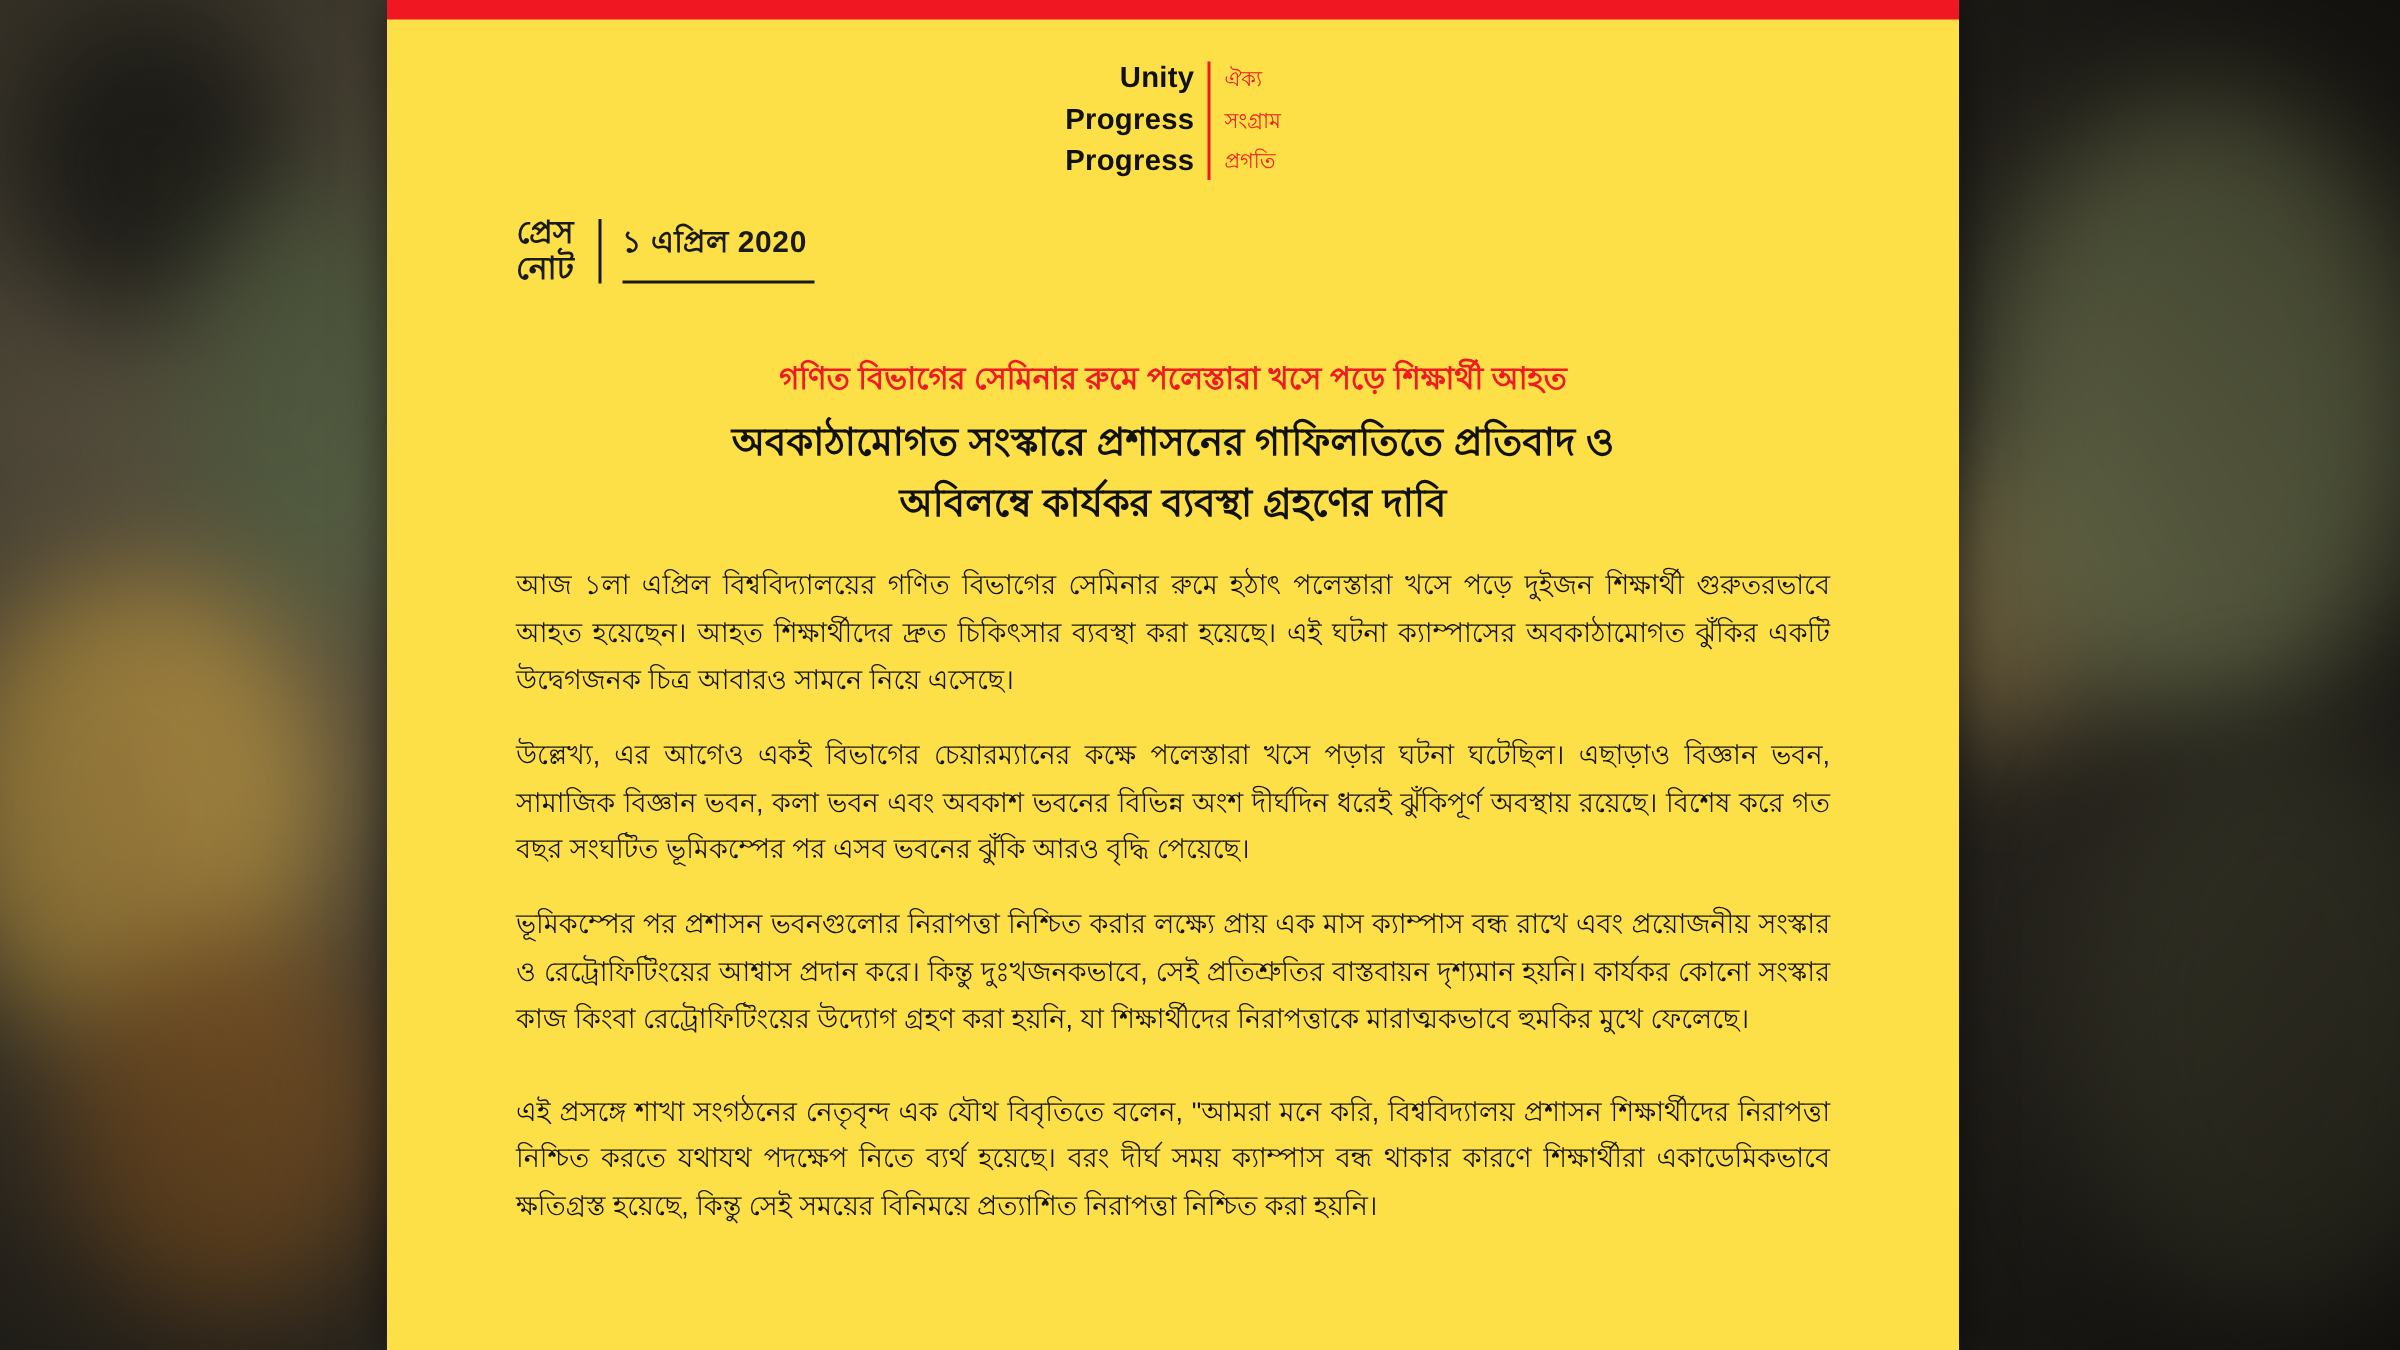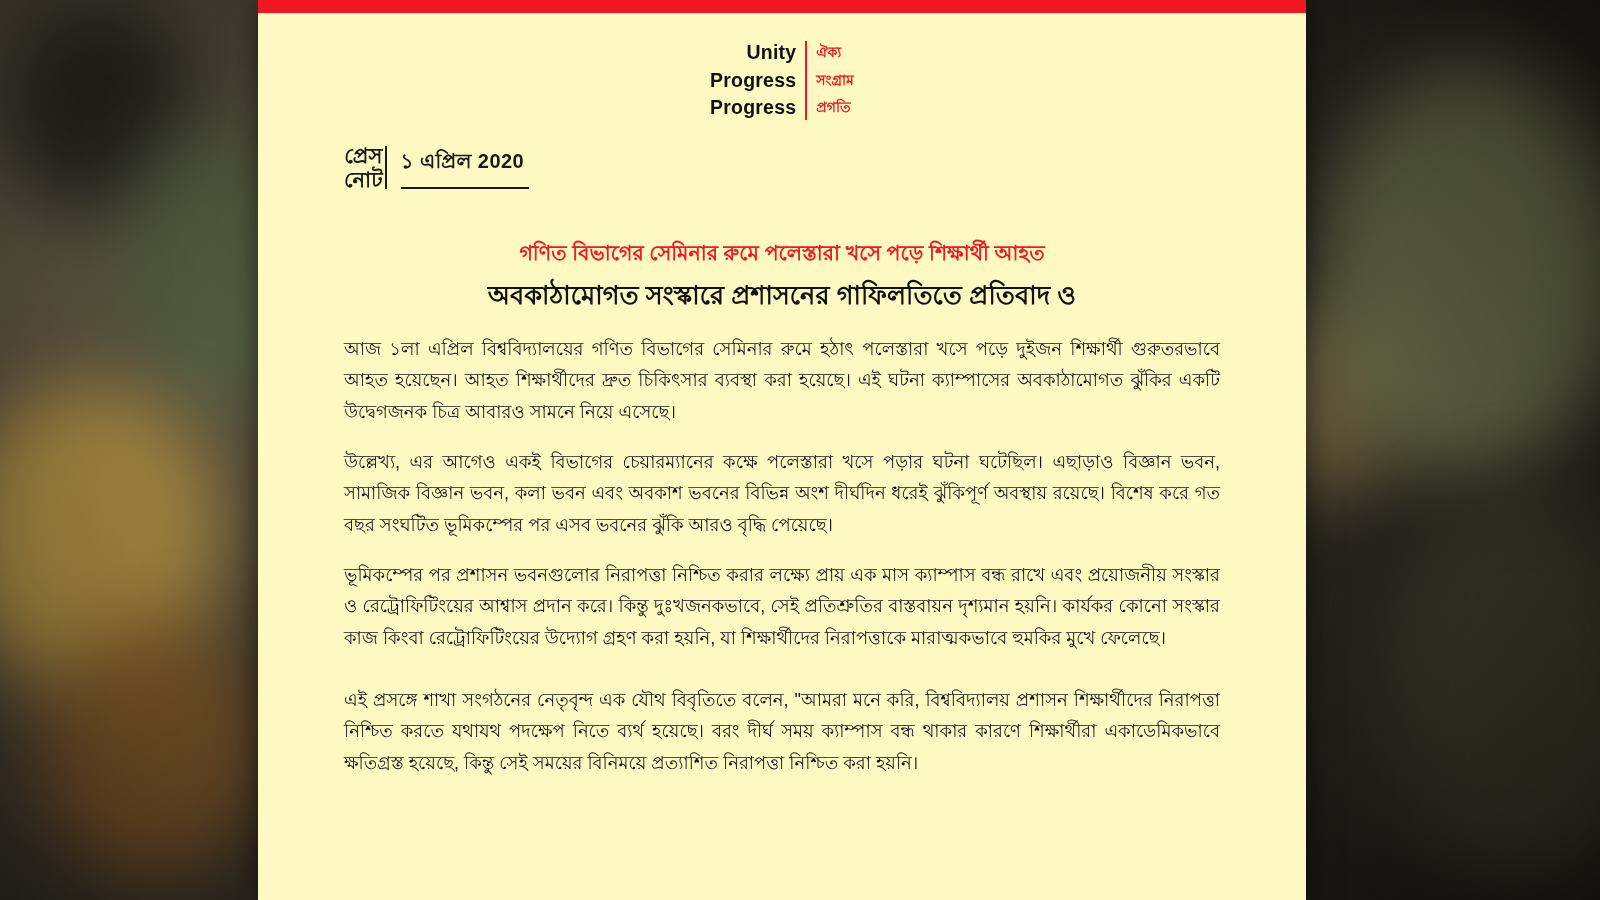--- a/index.html
+++ b/index.html
@@ -38,21 +38,21 @@
     background: radial-gradient(ellipse at 50% 50%, rgba(0,0,0,0) 35%, rgba(0,0,0,0.45) 100%);
   }
 
   
   #sheet {
     position: absolute;
     left: 258px;
     top: 0;
     width: 1048px;
     height: 900px;
-    background: #fef9c3;
+    background: #fde047;
     box-shadow: 0 0 28px rgba(0,0,0,0.55);
     overflow: hidden;
   }
   #top-bar {
     height: 13px;
     width: 100%;
     background: #f01622;
   }
 
   .sheet-inner {
@@ -76,40 +76,40 @@
     letter-spacing: 0.2px;
     padding-right: 9px;
   }
   .mast-divider {
     width: 2px;
     background: #f01622;
     margin: 2px 0;
   }
   .mast-bn {
     text-align: left;
-    font-weight: bold;
+    font-weight: normal;
     font-size: 14px;
     line-height: 1.97;
     color: #f01622;
     padding-left: 9px;
   }
 
   
   .pressline {
     display: flex;
     align-items: center;
     margin-top: 22px;
   }
   .pn-label {
     font-size: 21px;
     font-weight: bold;
     color: #1a1a1a;
     line-height: 1.12;
     text-align: center;
-    padding-right: 2px;
+    padding-right: 16px;
   }
   .pn-bar {
     width: 2px;
     background: #1a1a1a;
     align-self: stretch;
     margin: 2px 0;
   }
   .pn-right { padding-left: 14px; }
   .pn-date {
     font-size: 20px;
@@ -199,20 +199,21 @@
       <div class="pn-bar"></div>
       <div class="pn-right">
         <div class="pn-date">১ এপ্রিল 2020</div>
         <div class="pn-rule"></div>
       </div>
     </div>
 
     <div class="kicker">গণিত বিভাগের সেমিনার রুমে পলেস্তারা খসে পড়ে শিক্ষার্থী আহত</div>
     <div class="headline">
       <div>অবকাঠামোগত সংস্কারে প্রশাসনের গাফিলতিতে প্রতিবাদ ও</div>
+      <div>অবিলম্বে কার্যকর ব্যবস্থা গ্রহণের দাবি</div>
     </div>
 
     <div class="body">
       <p>আজ ১লা এপ্রিল বিশ্ববিদ্যালয়ের গণিত বিভাগের সেমিনার রুমে হঠাৎ পলেস্তারা খসে পড়ে দুইজন শিক্ষার্থী গুরুতরভাবে আহত হয়েছেন। আহত শিক্ষার্থীদের দ্রুত চিকিৎসার ব্যবস্থা করা হয়েছে। এই ঘটনা ক্যাম্পাসের অবকাঠামোগত ঝুঁকির একটি উদ্বেগজনক চিত্র আবারও সামনে নিয়ে এসেছে।</p>
       <p>উল্লেখ্য, এর আগেও একই বিভাগের চেয়ারম্যানের কক্ষে পলেস্তারা খসে পড়ার ঘটনা ঘটেছিল। এছাড়াও বিজ্ঞান ভবন, সামাজিক বিজ্ঞান ভবন, কলা ভবন এবং অবকাশ ভবনের বিভিন্ন অংশ দীর্ঘদিন ধরেই ঝুঁকিপূর্ণ অবস্থায় রয়েছে। বিশেষ করে গত বছর সংঘটিত ভূমিকম্পের পর এসব ভবনের ঝুঁকি আরও বৃদ্ধি পেয়েছে।</p>
       <p>ভূমিকম্পের পর প্রশাসন ভবনগুলোর নিরাপত্তা নিশ্চিত করার লক্ষ্যে প্রায় এক মাস ক্যাম্পাস বন্ধ রাখে এবং প্রয়োজনীয় সংস্কার ও রেট্রোফিটিংয়ের আশ্বাস প্রদান করে। কিন্তু দুঃখজনকভাবে, সেই প্রতিশ্রুতির বাস্তবায়ন দৃশ্যমান হয়নি। কার্যকর কোনো সংস্কার কাজ কিংবা রেট্রোফিটিংয়ের উদ্যোগ গ্রহণ করা হয়নি, যা শিক্ষার্থীদের নিরাপত্তাকে মারাত্মকভাবে হুমকির মুখে ফেলেছে।</p>
       <p class="tight">এই প্রসঙ্গে শাখা সংগঠনের নেতৃবৃন্দ এক যৌথ বিবৃতিতে বলেন, "আমরা মনে করি, বিশ্ববিদ্যালয় প্রশাসন শিক্ষার্থীদের নিরাপত্তা নিশ্চিত করতে যথাযথ পদক্ষেপ নিতে ব্যর্থ হয়েছে। বরং দীর্ঘ সময় ক্যাম্পাস বন্ধ থাকার কারণে শিক্ষার্থীরা একাডেমিকভাবে ক্ষতিগ্রস্ত হয়েছে, কিন্তু সেই সময়ের বিনিময়ে প্রত্যাশিত নিরাপত্তা নিশ্চিত করা হয়নি।</p>
     </div>
 
   </div>

